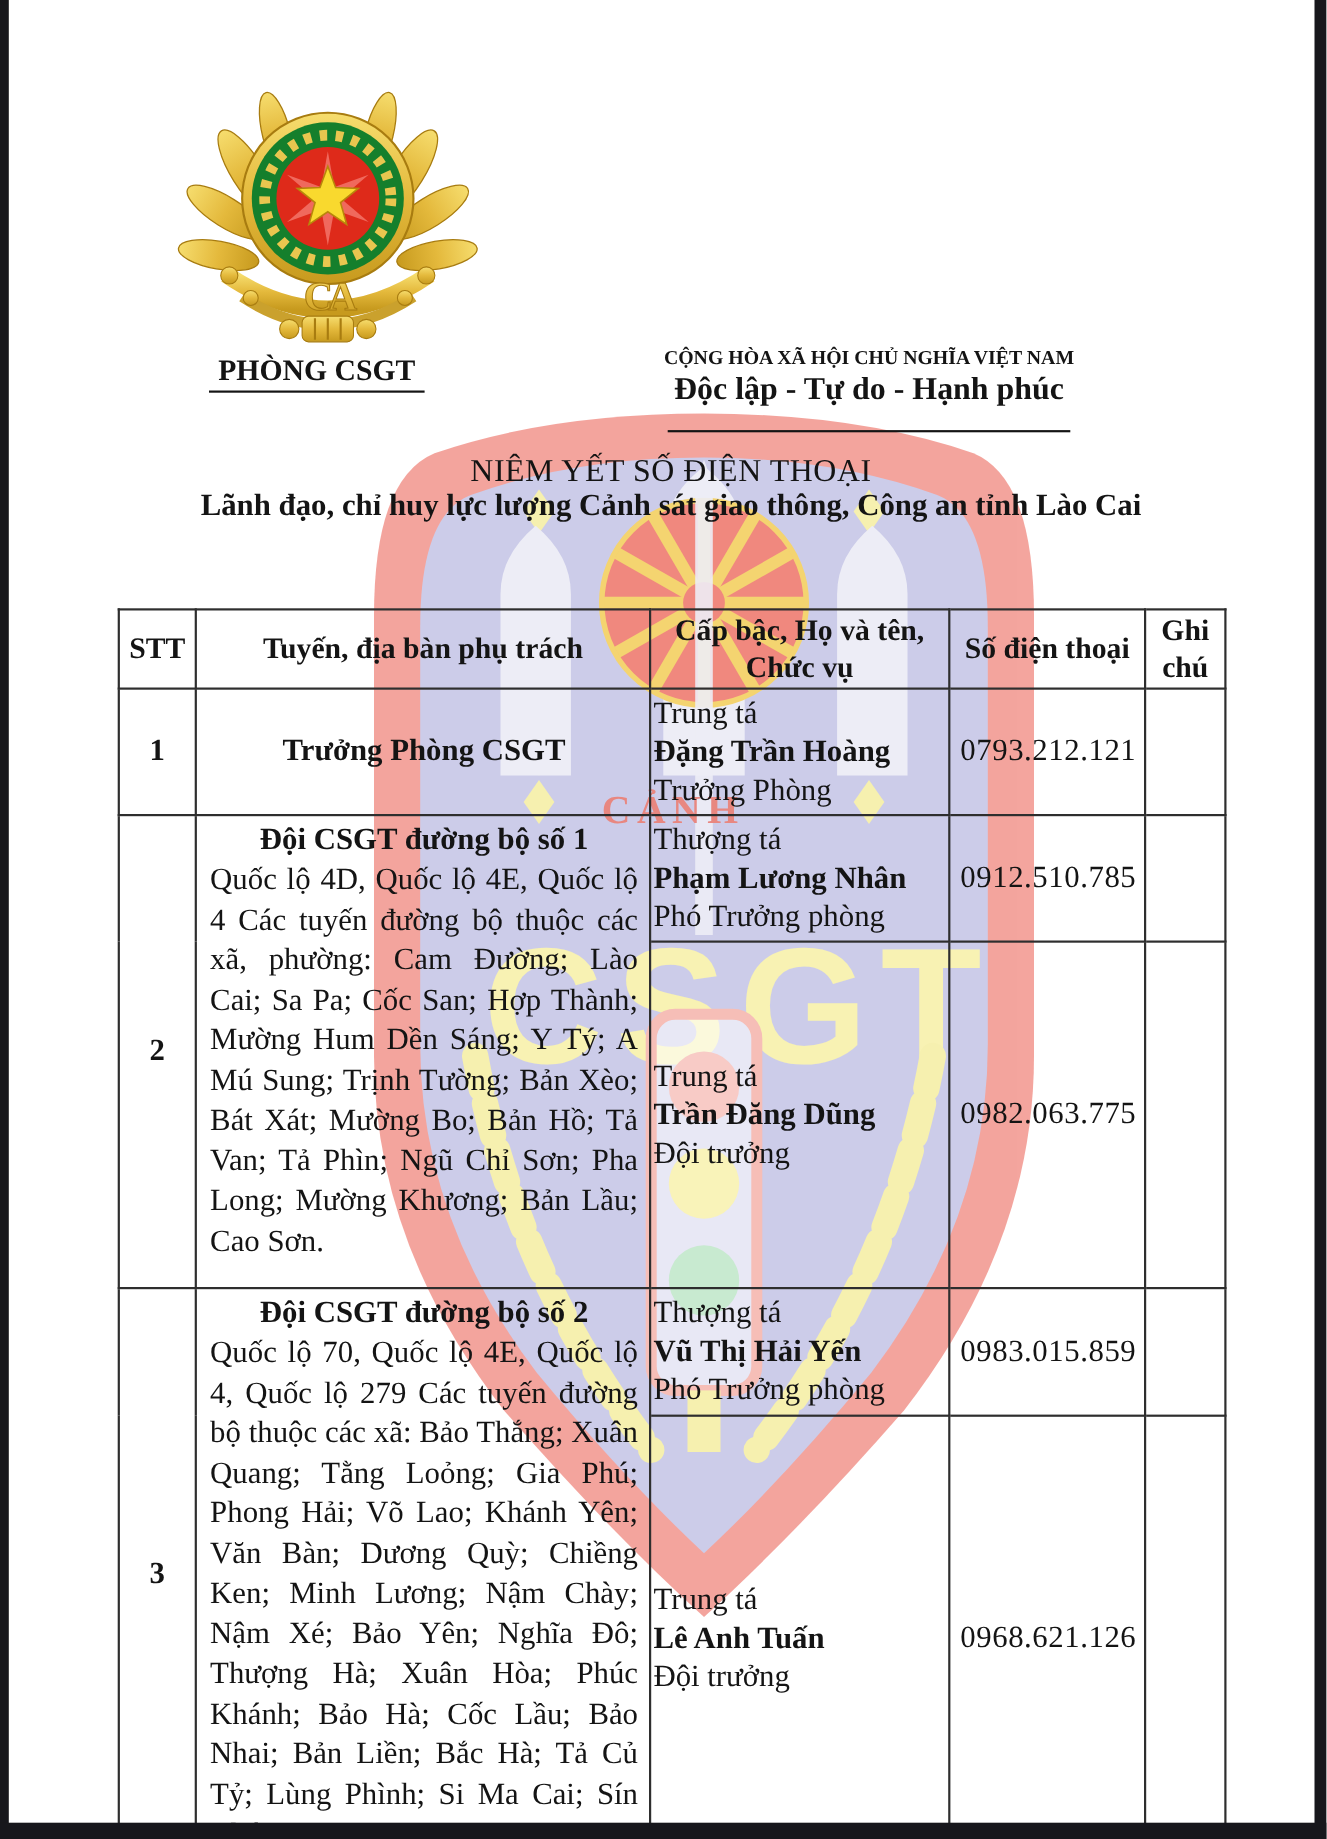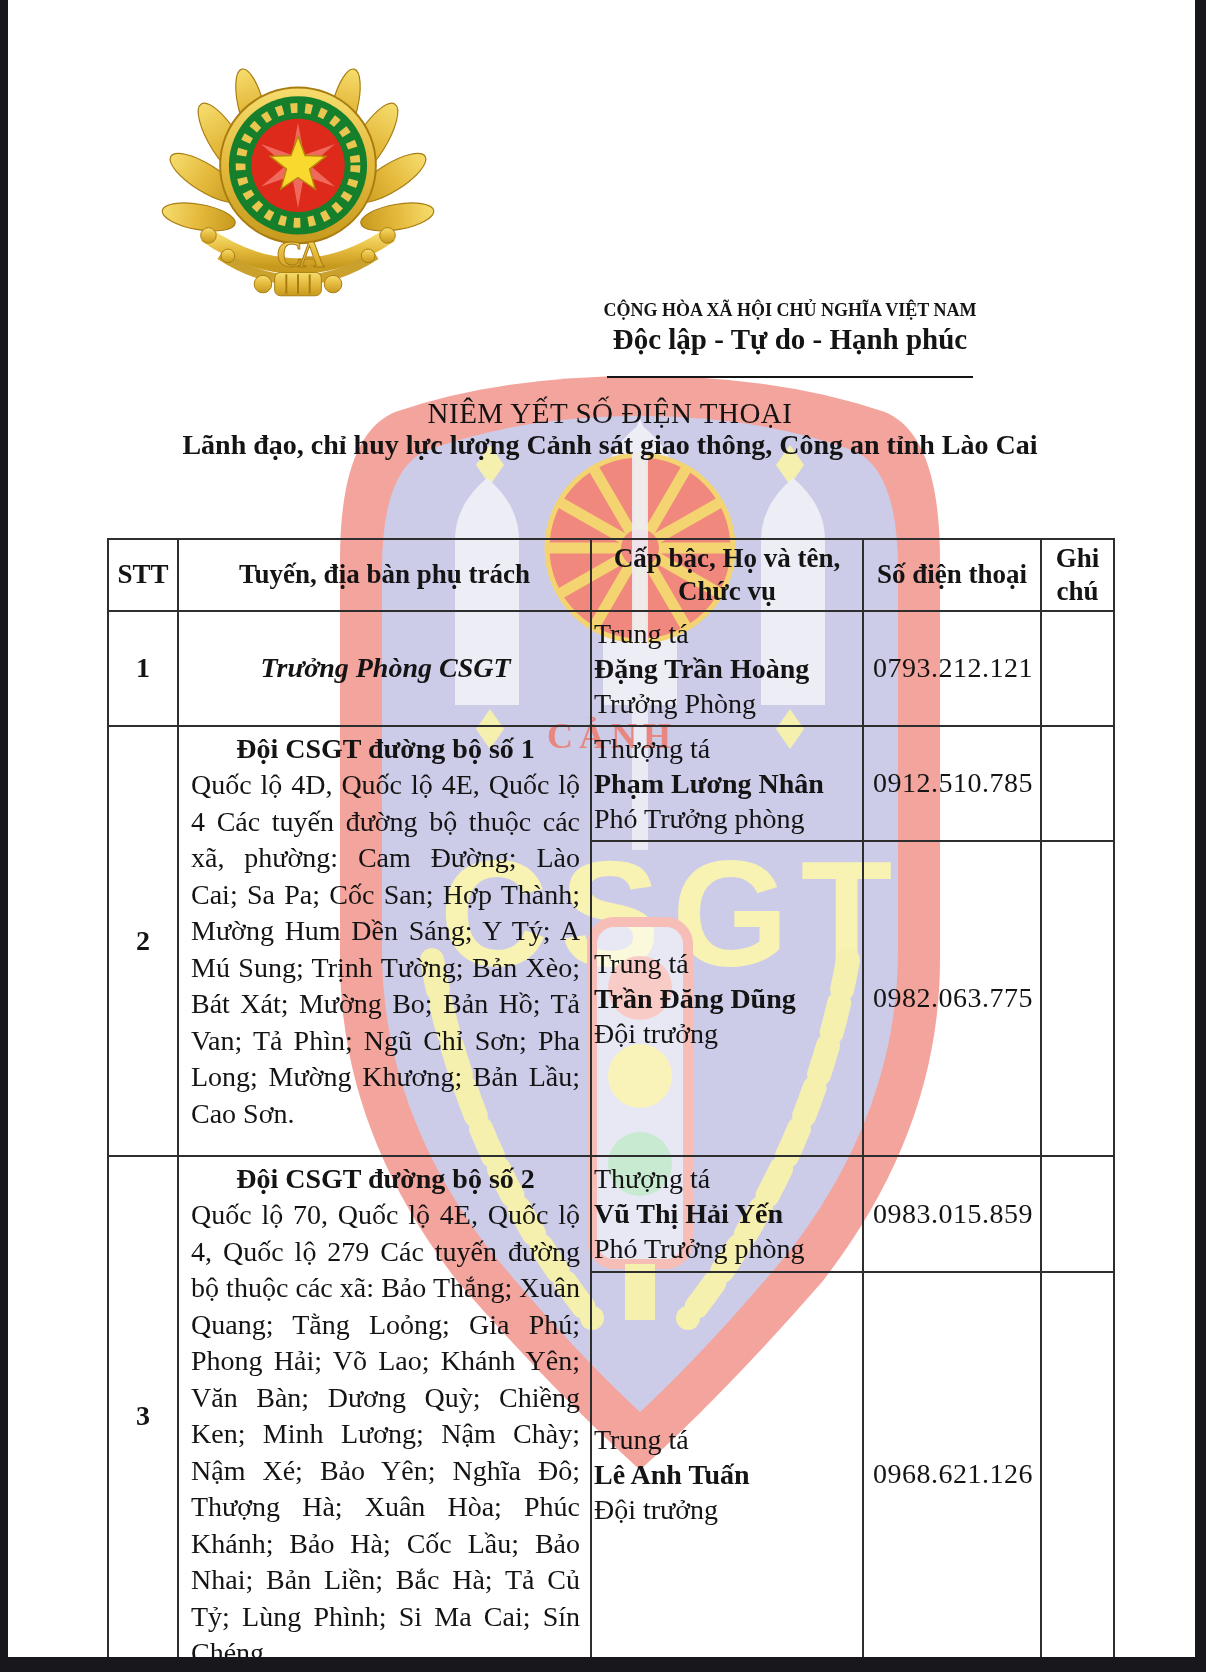--- a/index.html
+++ b/index.html
@@ -7,21 +7,21 @@
     width:1206px;height:1672px;position:relative;background:#ffffff;
     font-family:"Liberation Serif","DejaVu Serif",serif;color:#141414;
     overflow:hidden;
   }
   .edge{position:absolute;background:#17171c;z-index:9;}
   .edge-left{left:0;top:0;width:8px;height:1672px;}
   .edge-right{left:1195px;top:0;width:11px;height:1672px;}
   .edge-bottom{left:0;top:1657px;width:1206px;height:15px;}
 
   .wm{position:absolute;left:0;top:0;z-index:1;pointer-events:none;}
-  .content{position:absolute;left:0;top:0;width:1206px;height:1383px;z-index:2;}
+  .content{position:absolute;left:0;top:15px;width:1206px;height:1383px;z-index:2;}
 
   .emblem{position:absolute;left:152px;top:56px;width:292px;height:244px;}
 
   .org-block{position:absolute;left:118px;top:303px;width:340px;text-align:center;}
   .org-line1{font-size:24px;letter-spacing:1px;}
   .org-line2{display:inline-block;font-size:27px;font-weight:bold;margin-top:3px;
              border-bottom:2.5px solid #141414;padding:0 8px 3px 8px;}
 
   .nat-block{position:absolute;left:555px;top:300px;width:470px;text-align:center;}
   .nat-line1{font-size:18px;font-weight:bold;}
@@ -167,20 +167,21 @@
     <g stroke="#a87c10" stroke-width="2">
       <line x1="138" y1="224" x2="138" y2="244"></line>
         <line x1="150" y1="224" x2="150" y2="244"></line>
       <line x1="162" y1="224" x2="162" y2="244"></line>
     </g>
     <circle cx="114" cy="234" r="9" fill="url(#goldg)" stroke="#a87c10"></circle>
     <circle cx="186" cy="234" r="9" fill="url(#goldg)" stroke="#a87c10"></circle>
   </svg>
 
   <div class="org-block">
+    <div><span class="org-line2">PHÒNG CSGT</span></div>
   </div>
 
   <div class="nat-block">
     <div class="nat-line1">CỘNG HÒA XÃ HỘI CHỦ NGHĨA VIỆT NAM</div>
     <div><span class="nat-line2">Độc lập - Tự do - Hạnh phúc</span></div>
   </div>
 
   <div class="doc-title">NIÊM YẾT SỐ ĐIỆN THOẠI</div>
   <div class="doc-subtitle">Lãnh đạo, chỉ huy lực lượng Cảnh sát giao thông, Công an tỉnh Lào Cai</div>
 
@@ -199,21 +200,21 @@
           <th>Tuyến, địa bàn phụ trách</th>
           <th>Cấp bậc, Họ và tên, Chức vụ</th>
           <th>Số điện thoại</th>
           <th>Ghi chú</th>
         </tr>
       </thead>
       <tbody>
 
         <tr class="h-r1">
           <td class="stt">1</td>
-          <td class="area" style="vertical-align:middle;font-style:italic;">
+          <td class="area" style="vertical-align:middle;">
             <div class="area-title">Trưởng Phòng CSGT</div>
           </td>
           <td class="person">
             <div>Trung tá</div>
             <div class="p-name">Đặng Trần Hoàng</div>
             <div>Trưởng Phòng</div>
           </td>
           <td class="phone">0793.212.121</td>
           <td class="note"></td>
         </tr>

